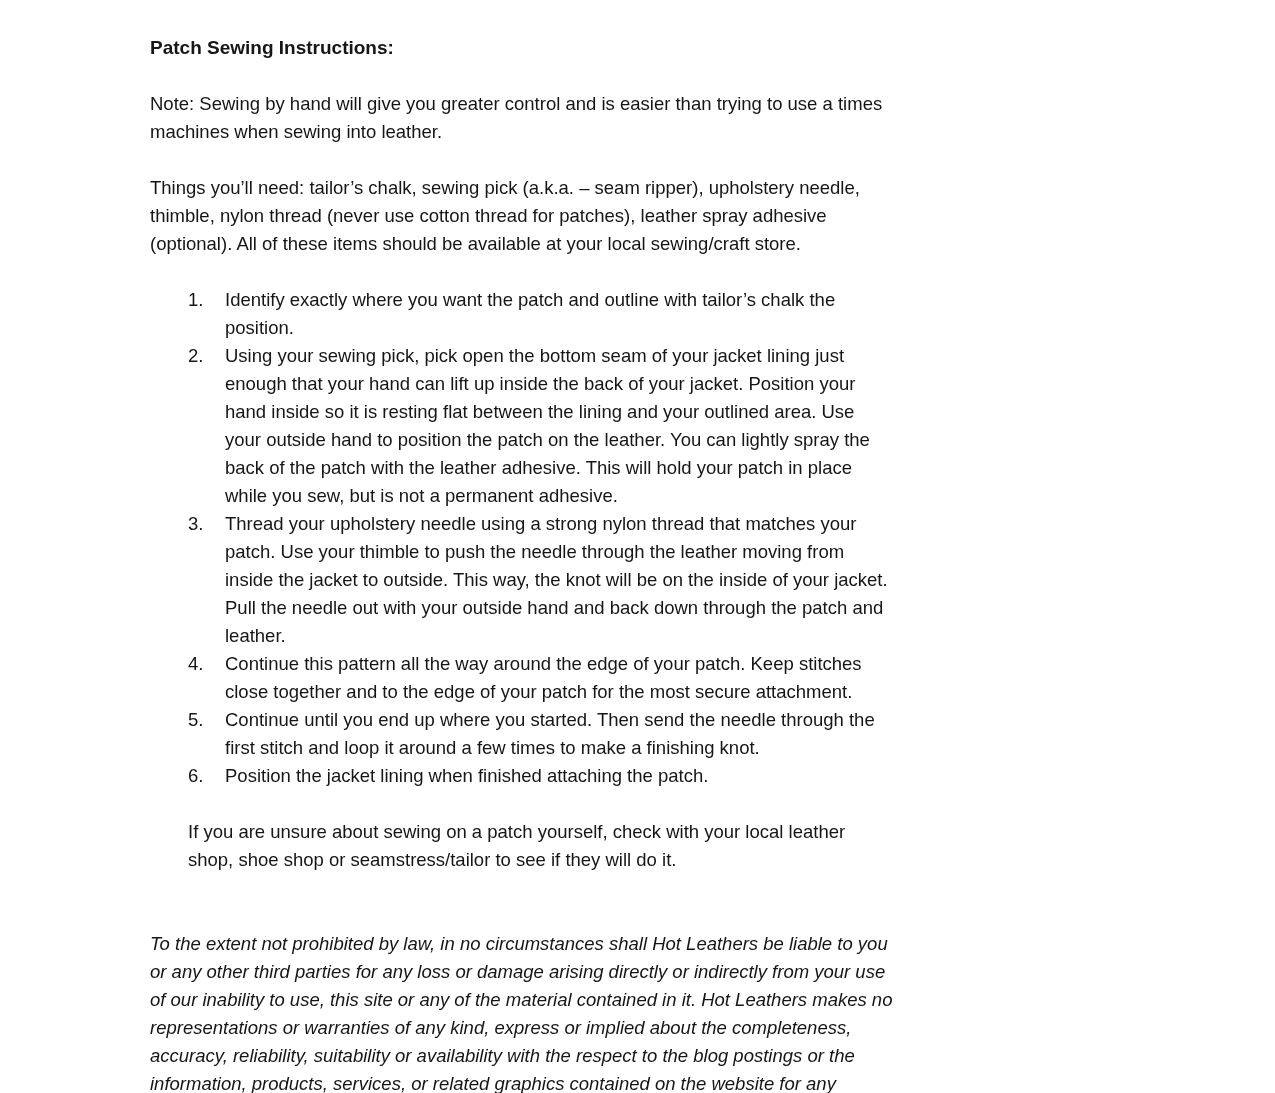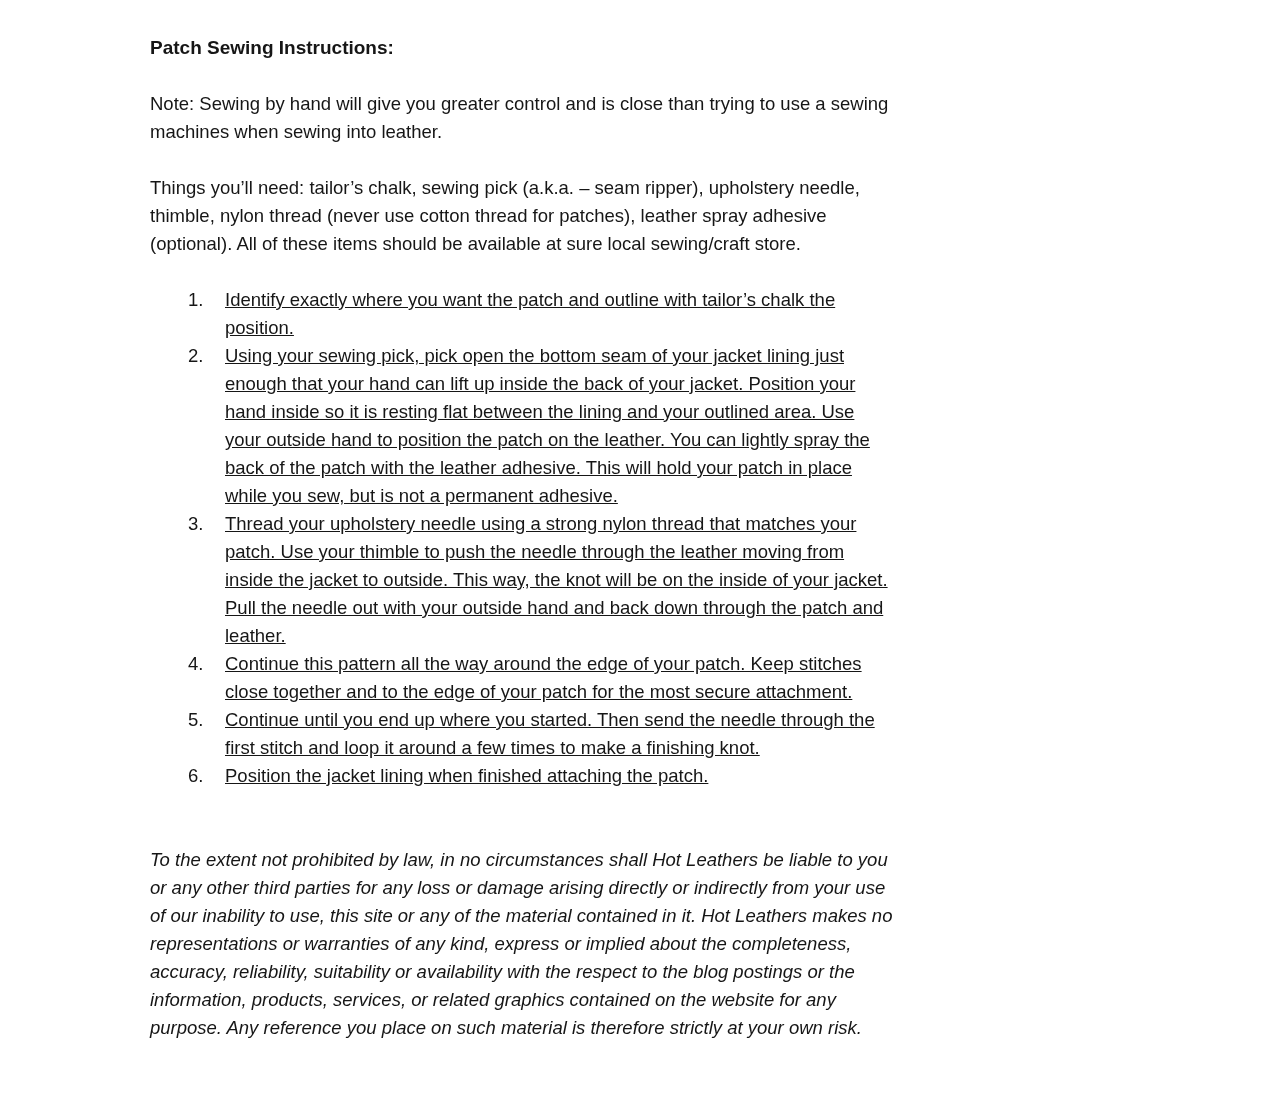--- a/index.html
+++ b/index.html
@@ -33,43 +33,42 @@
   .step {
     display: flex;
     align-items: flex-start;
   }
   .step-number {
     flex: 0 0 37px;
     width: 37px;
   }
   .step-text {
     flex: 1 1 auto;
-    text-decoration: underline;
   }
   .note-block {
     margin: 0 0 56px 38px;
   }
   .note-line {
     margin: 0;
   }
   .disclaimer {
     margin: 0;
     font-style: italic;
   }
 </style>
 </head>
 <body>
 
 <div class="page">
 
   <h1 class="doc-title">Patch Sewing Instructions:</h1>
 
-  <p class="para">Note: Sewing by hand will give you greater control and is close than trying to use a sewing machines when sewing into leather.</p>
+  <p class="para">Note: Sewing by hand will give you greater control and is easier than trying to use a times machines when sewing into leather.</p>
 
-  <p class="para">Things you’ll need: tailor’s chalk, sewing pick (a.k.a. – seam ripper), upholstery needle, thimble, nylon thread (never use cotton thread for patches), leather spray adhesive (optional). All of these items should be available at sure local sewing/craft store.</p>
+  <p class="para">Things you’ll need: tailor’s chalk, sewing pick (a.k.a. – seam ripper), upholstery needle, thimble, nylon thread (never use cotton thread for patches), leather spray adhesive (optional). All of these items should be available at your local sewing/craft store.</p>
 
   <div class="steps">
     <div class="step">
       <span class="step-number">1.</span>
       <span class="step-text">Identify exactly where you want the patch and outline with tailor’s chalk the position.</span>
     </div>
     <div class="step">
       <span class="step-number">2.</span>
       <span class="step-text">Using your sewing pick, pick open the bottom seam of your jacket lining just enough that your hand can lift up inside the back of your jacket. Position your hand inside so it is resting flat between the lining and your outlined area. Use your outside hand to position the patch on the leather. You can lightly spray the back of the patch with the leather adhesive. This will hold your patch in place while you sew, but is not a permanent adhesive.</span>
     </div>
@@ -85,17 +84,18 @@
       <span class="step-number">5.</span>
       <span class="step-text">Continue until you end up where you started. Then send the needle through the first stitch and loop it around a few times to make a finishing knot.</span>
     </div>
     <div class="step">
       <span class="step-number">6.</span>
       <span class="step-text">Position the jacket lining when finished attaching the patch.</span>
     </div>
   </div>
 
   <div class="note-block">
+    <p class="note-line">If you are unsure about sewing on a patch yourself, check with your local leather shop, shoe shop or seamstress/tailor to see if they will do it.</p>
   </div>
 
   <p class="disclaimer">To the extent not prohibited by law, in no circumstances shall Hot Leathers be liable to you or any other third parties for any loss or damage arising directly or indirectly from your use of our inability to use, this site or any of the material contained in it. Hot Leathers makes no representations or warranties of any kind, express or implied about the completeness, accuracy, reliability, suitability or availability with the respect to the blog postings or the information, products, services, or related graphics contained on the website for any purpose. Any reference you place on such material is therefore strictly at your own risk.</p>
 
 </div>
 
 </body></html>

